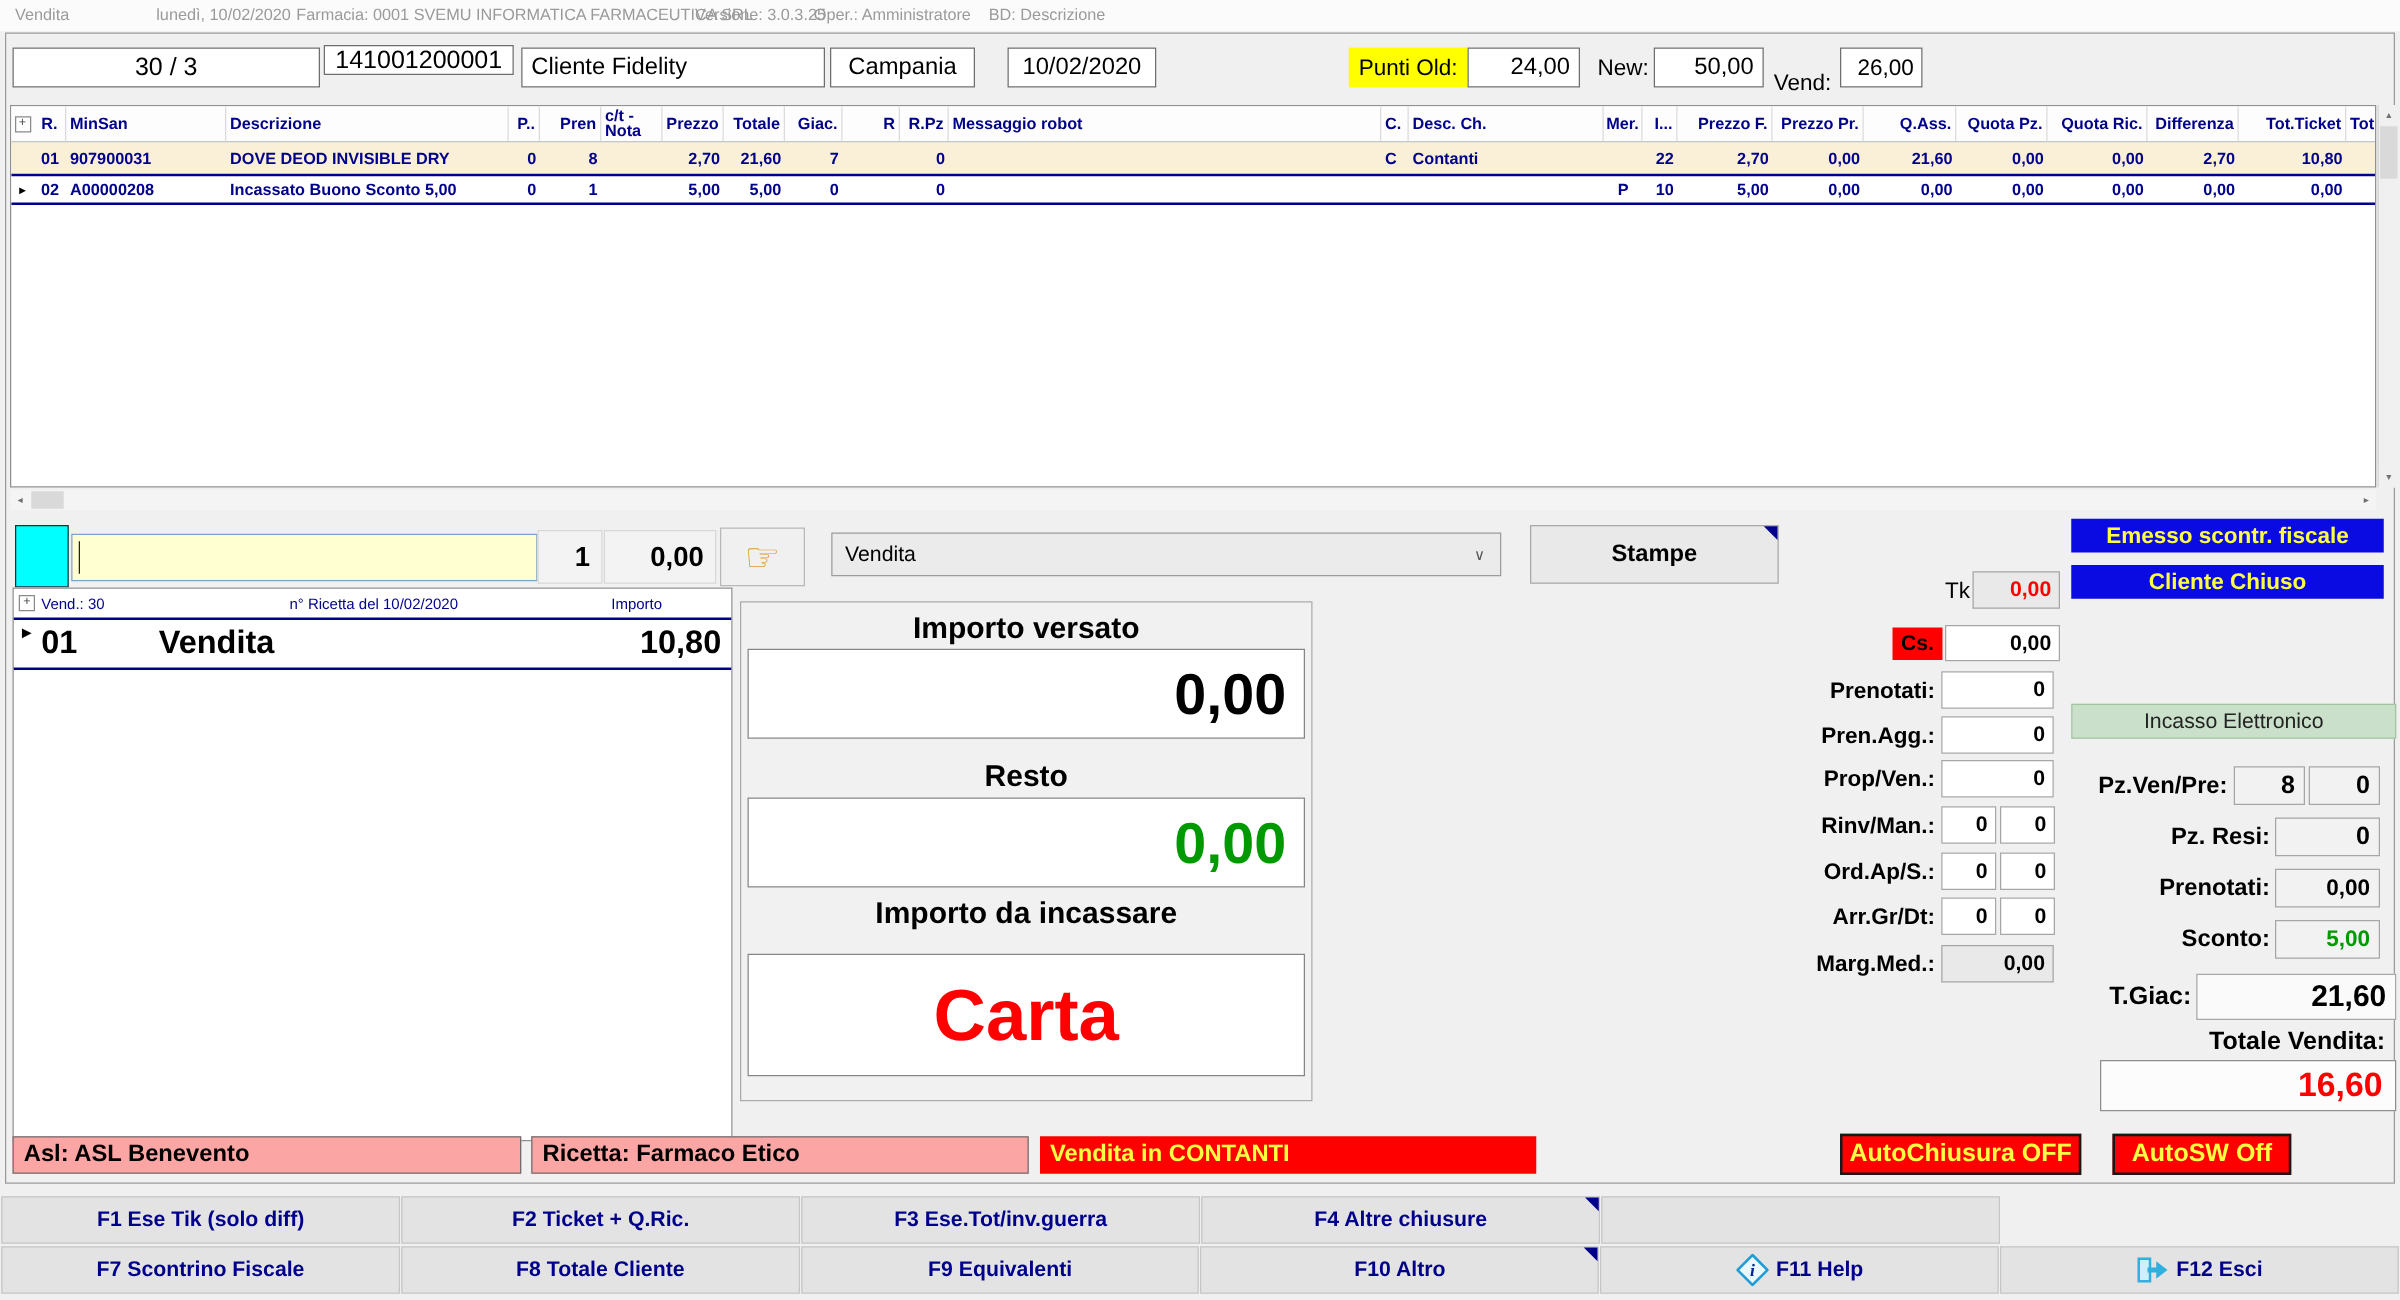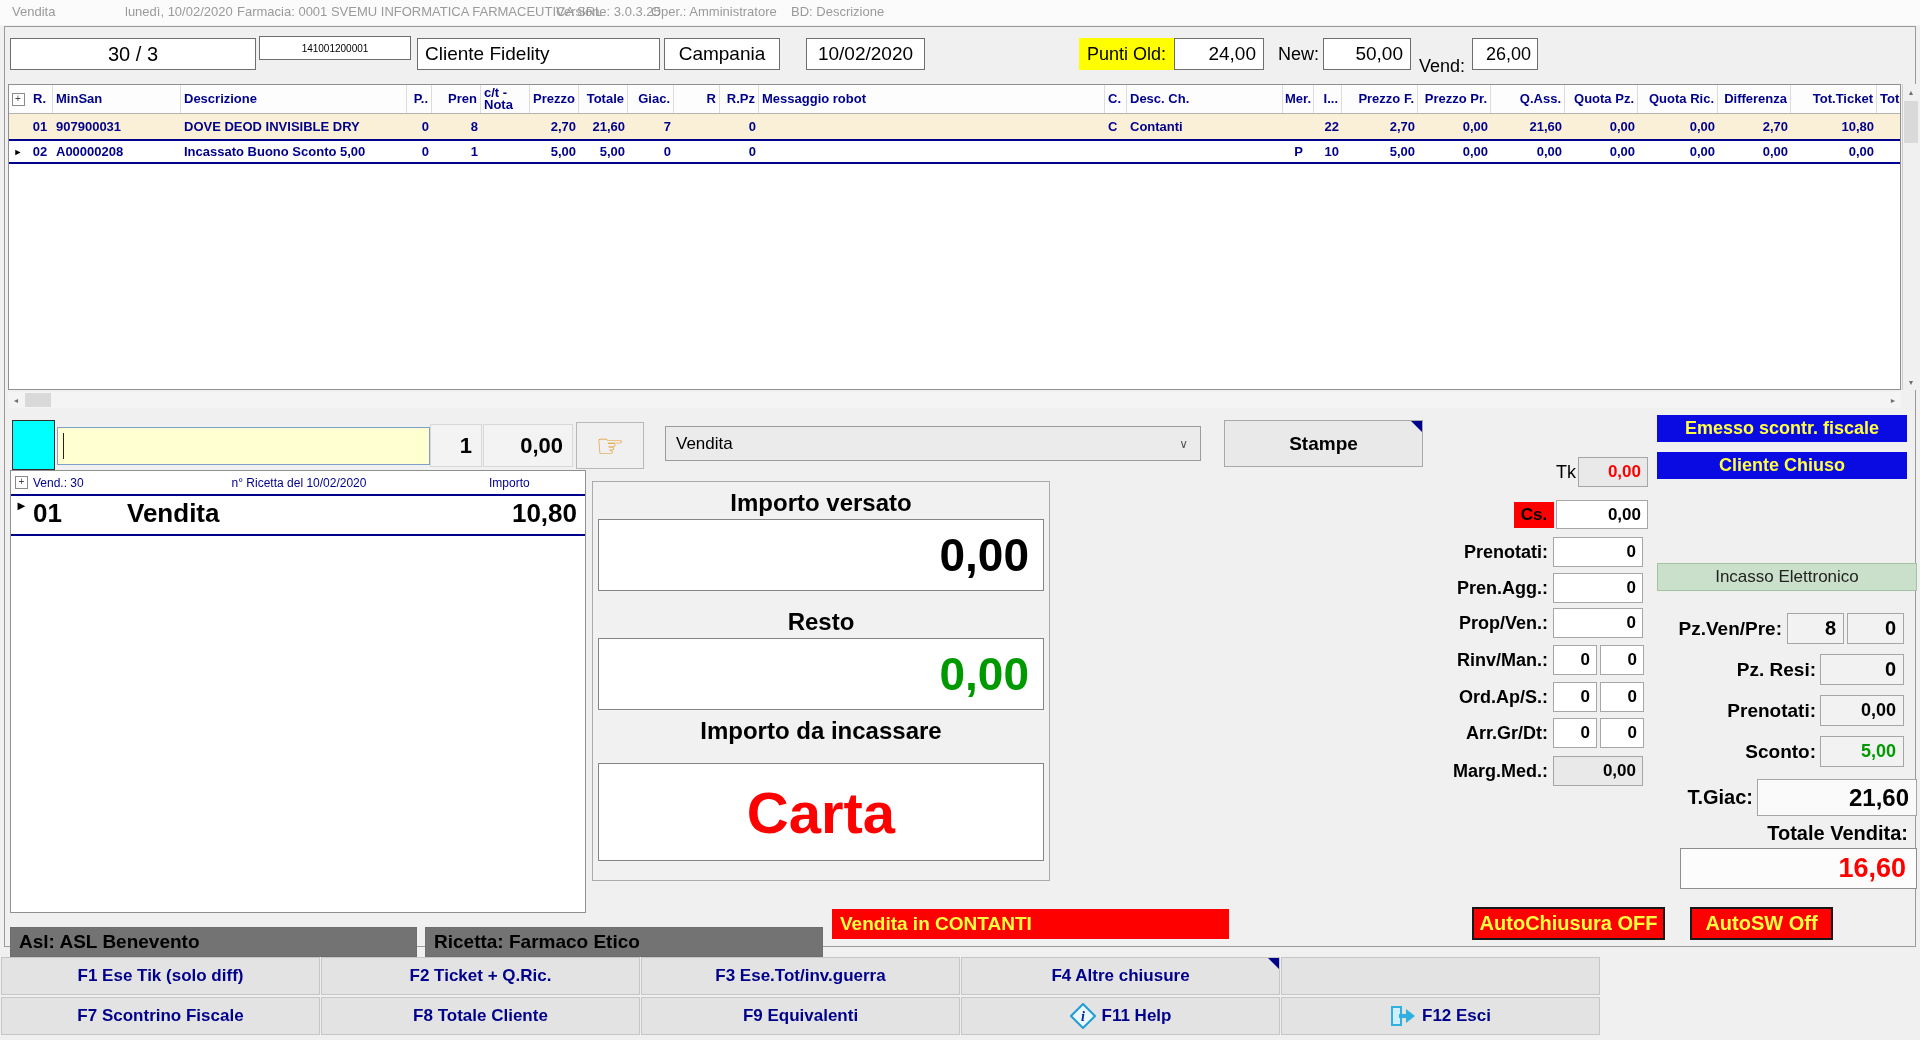--- a/index.html
+++ b/index.html
@@ -11,21 +11,21 @@
   #titlebar span{position:absolute;top:4px;white-space:nowrap;}
   #tb-app{left:12px;} #tb-date{left:125px;} #tb-farm{left:237px;} #tb-ver{left:556px;}
   #tb-oper{left:651px;} #tb-bd{left:791px;}
   
   #frame{left:4px;top:26px;width:1912px;height:921px;border:1px solid #9A9A9A;background:#F0F0F0;}
   
   .hbox{top:38px;height:32px;background:#fff;border:1px solid #6E6E6E;font-size:19px;
         display:flex;align-items:center;box-sizing:border-box;}
   .hlabel{top:38px;height:32px;display:flex;align-items:center;font-size:18px;}
   #sale-counter{left:10px;width:246px;justify-content:center;font-size:20px;}
-  #fidelity-code{left:259px;top:36px;height:24px;width:152px;font-size:10px;justify-content:center;}
+  #fidelity-code{left:259px;top:36px;height:24px;width:152px;font-size:20px;justify-content:center;}
   #client-type{left:417px;width:243px;padding-left:7px;}
   #region-box{left:664px;width:116px;justify-content:center;}
   #hdate-box{left:806px;width:119px;justify-content:center;}
   #punti-old-label{left:1079px;width:95px;background:var(--input-strong-yellow,#FFFF00);justify-content:center;}
   #punti-old-box{left:1174px;width:90px;justify-content:flex-end;padding-right:7px;}
   #new-label{left:1278px;}
   #new-box{left:1323px;width:88px;justify-content:flex-end;padding-right:7px;}
   #vend-label{left:1419px;margin-top:12px;}
   #vend-box{left:1472px;width:66px;justify-content:flex-end;padding-right:6px;font-size:18px;}
   
@@ -121,22 +121,22 @@
   #pzven-box1{left:1787px;top:613px;width:57px;height:31px;font-size:20px;}
   #pzven-box2{left:1847px;top:613px;width:57px;height:31px;font-size:20px;}
   #pzresi-box{left:1820px;top:654px;width:84px;height:31px;font-size:20px;}
   #prenotati2-box{left:1820px;top:695px;width:84px;height:31px;font-size:18px;}
   #sconto-box{left:1820px;top:736px;width:84px;height:31px;font-size:18px;color:var(--green,#009A00);}
   #tmerce-box{left:1757px;top:779px;width:160px;height:37px;font-size:24px;background:#FAFAFA;}
   #total-box{left:1680px;top:848px;width:237px;height:41px;background:#FCFCFC;border:1px solid #8E8E8E;
              box-sizing:border-box;color:var(--red,#FF0000);font-size:27px;font-weight:bold;display:flex;
              align-items:center;justify-content:flex-end;padding-right:10px;position:absolute;}
   
-  .statusbox{top:909px;height:30px;background:#737373;border:1px solid #6E6E6E;box-sizing:border-box;
-             font-size:19px;font-weight:bold;display:flex;align-items:center;padding-left:8px;margin-top:18px;}
+  .statusbox{top:909px;height:30px;background:#fca5a5;border:1px solid #6E6E6E;box-sizing:border-box;
+             font-size:19px;font-weight:bold;display:flex;align-items:center;padding-left:8px;}
   #asl-box{left:10px;width:407px;}
   #ricetta-box{left:425px;width:398px;}
   #vendita-banner{left:832px;top:909px;width:397px;height:30px;background:var(--red,#FF0000);
                   color:var(--banner-yellow,#FFFF42);font-size:19px;font-weight:bold;display:flex;
                   align-items:center;padding-left:8px;box-sizing:border-box;}
   .redtoggle{top:907px;height:33px;background:var(--red,#FF0000);border:2px solid #181818;box-sizing:border-box;
              color:var(--banner-yellow,#FFFF42);font-size:20px;font-weight:bold;display:flex;align-items:center;
              justify-content:center;}
   #autochiusura{left:1472px;width:193px;}
   #autosw{left:1690px;width:143px;}
@@ -383,20 +383,24 @@
     <div class="fkey">
       <span>F7 Scontrino Fiscale</span>
     </div>
     <div class="fkey">
       <span>F8 Totale Cliente</span>
     </div>
     <div class="fkey">
       <span>F9 Equivalenti</span>
     </div>
     <div class="fkey">
+      <span>F10 Altro</span>
+      <div class="corner"></div>
+    </div>
+    <div class="fkey">
       <span class="ficon">
         <svg width="26" height="26" viewBox="0 0 26 26">
           <polygon points="13,1 25,13 13,25 1,13" fill="#EAF7FD" stroke="#1F9CD6" stroke-width="2"></polygon>
           <text x="13" y="18" text-anchor="middle" font-size="14" font-family="Liberation Serif,serif" font-style="italic" font-weight="bold" fill="#00259A">i</text>
         </svg>
       </span>
       <span>F11 Help</span>
     </div>
     <div class="fkey">
       <span class="ficon">

